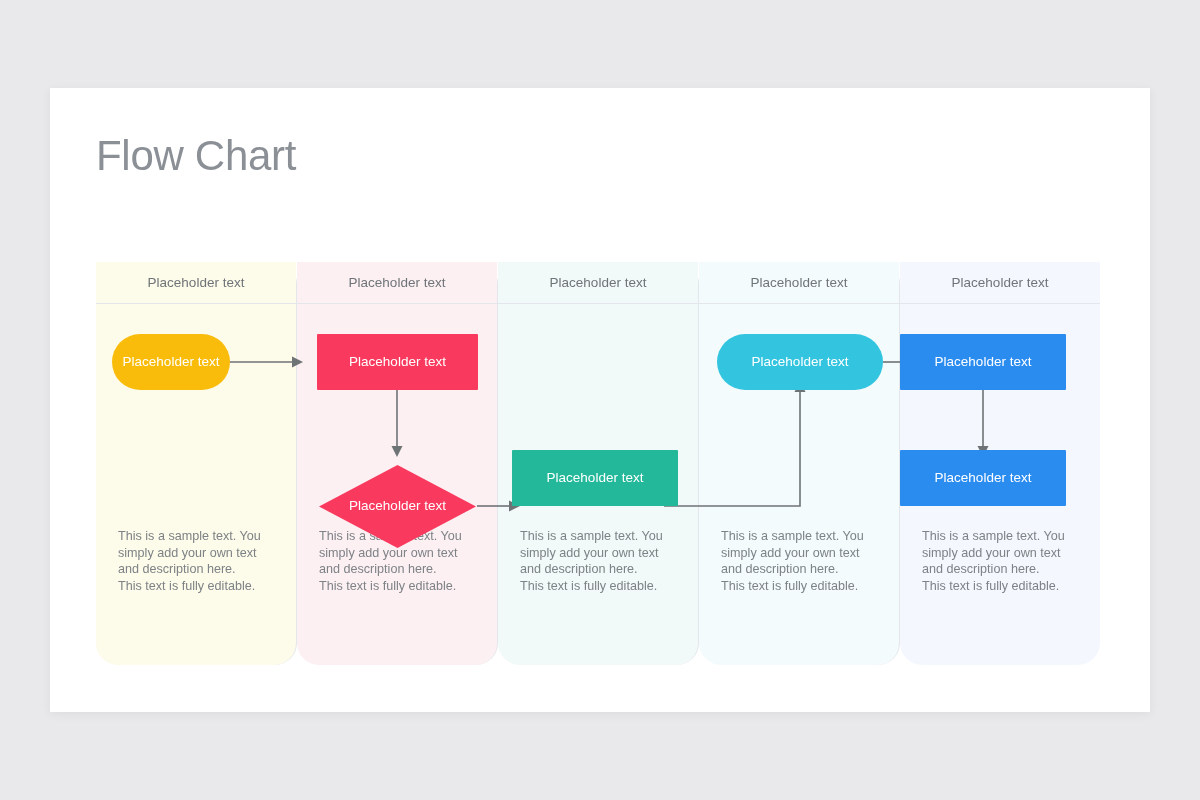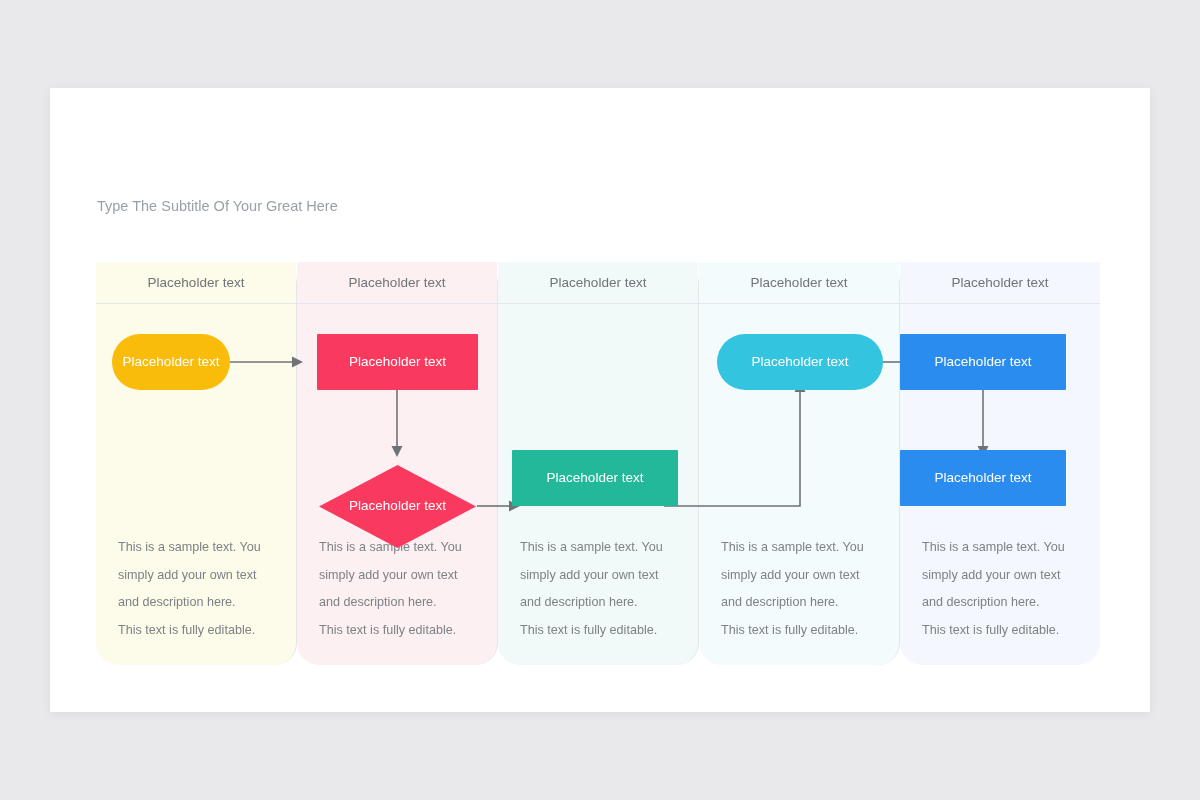--- a/index.html
+++ b/index.html
@@ -62,21 +62,21 @@
     top: 42px; left: 0; right: 0; bottom: 0;
   }
   .col-desc {
     position: absolute;
     left: 22px; right: 14px;
     top: 266px;
     font-size: 12.6px;
     line-height: 1.33;
     color: #7d8286;
   }
-  .col-desc .dl { display: block; white-space: nowrap; margin-top: 11px; }
+  .col-desc .dl { display: block; white-space: nowrap; }
 
   
   .node {
     position: absolute;
     display: flex;
     align-items: center;
     justify-content: center;
     text-align: center;
     color: #ffffff;
     font-size: 13.5px;
@@ -114,21 +114,21 @@
     pointer-events: none;
   }
   .conn path, .conn line { fill: none; stroke: #6e7376; stroke-width: 1.6px; }
   .conn polygon { fill: #6e7376; }
 </style>
 </head>
 <body>
 
 <div id="slide-card">
 
-  <div id="page-subtitle">Type The Subtitle Of Your Great Here</div>
+  <div id="page-title">Flow Chart</div>
 
   <div id="flow-table">
 
     <div class="flow-col" style="background:#fdfbe9;">
       <div class="col-header" style="background:#fdfbe9;">Placeholder text</div>
       <div class="col-body">
         <svg class="conn">
           <line x1="133" y1="58" x2="196" y2="58"></line>
           <polygon points="196,52.5 207,58 196,63.5"></polygon>
         </svg>

